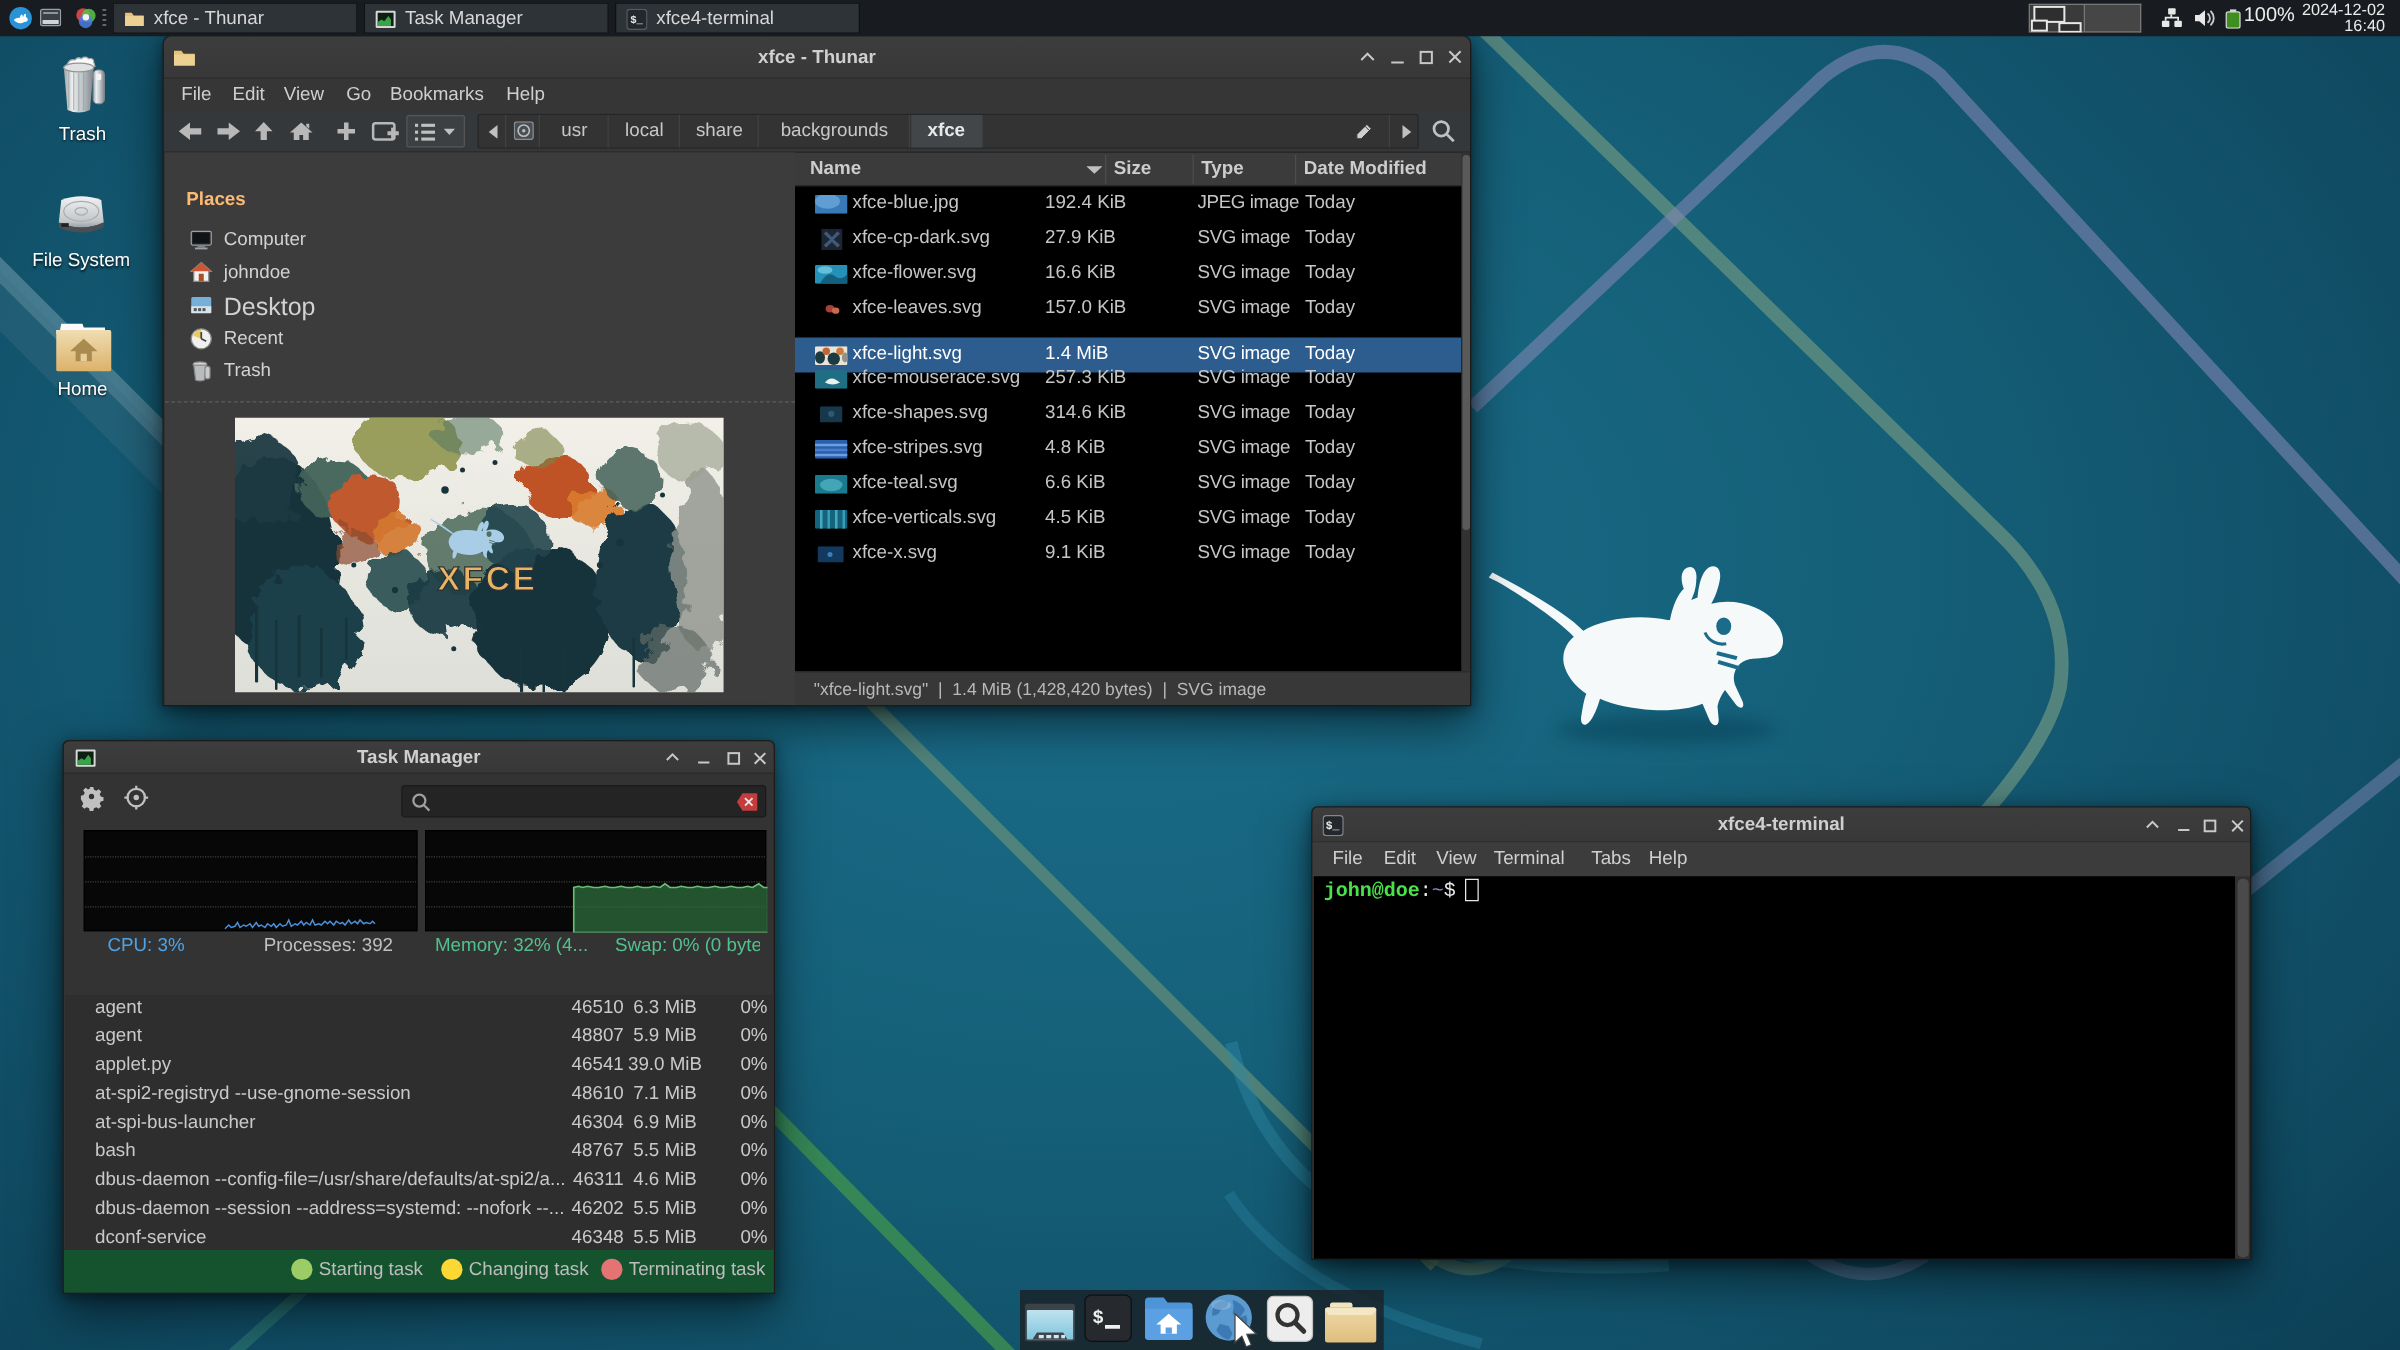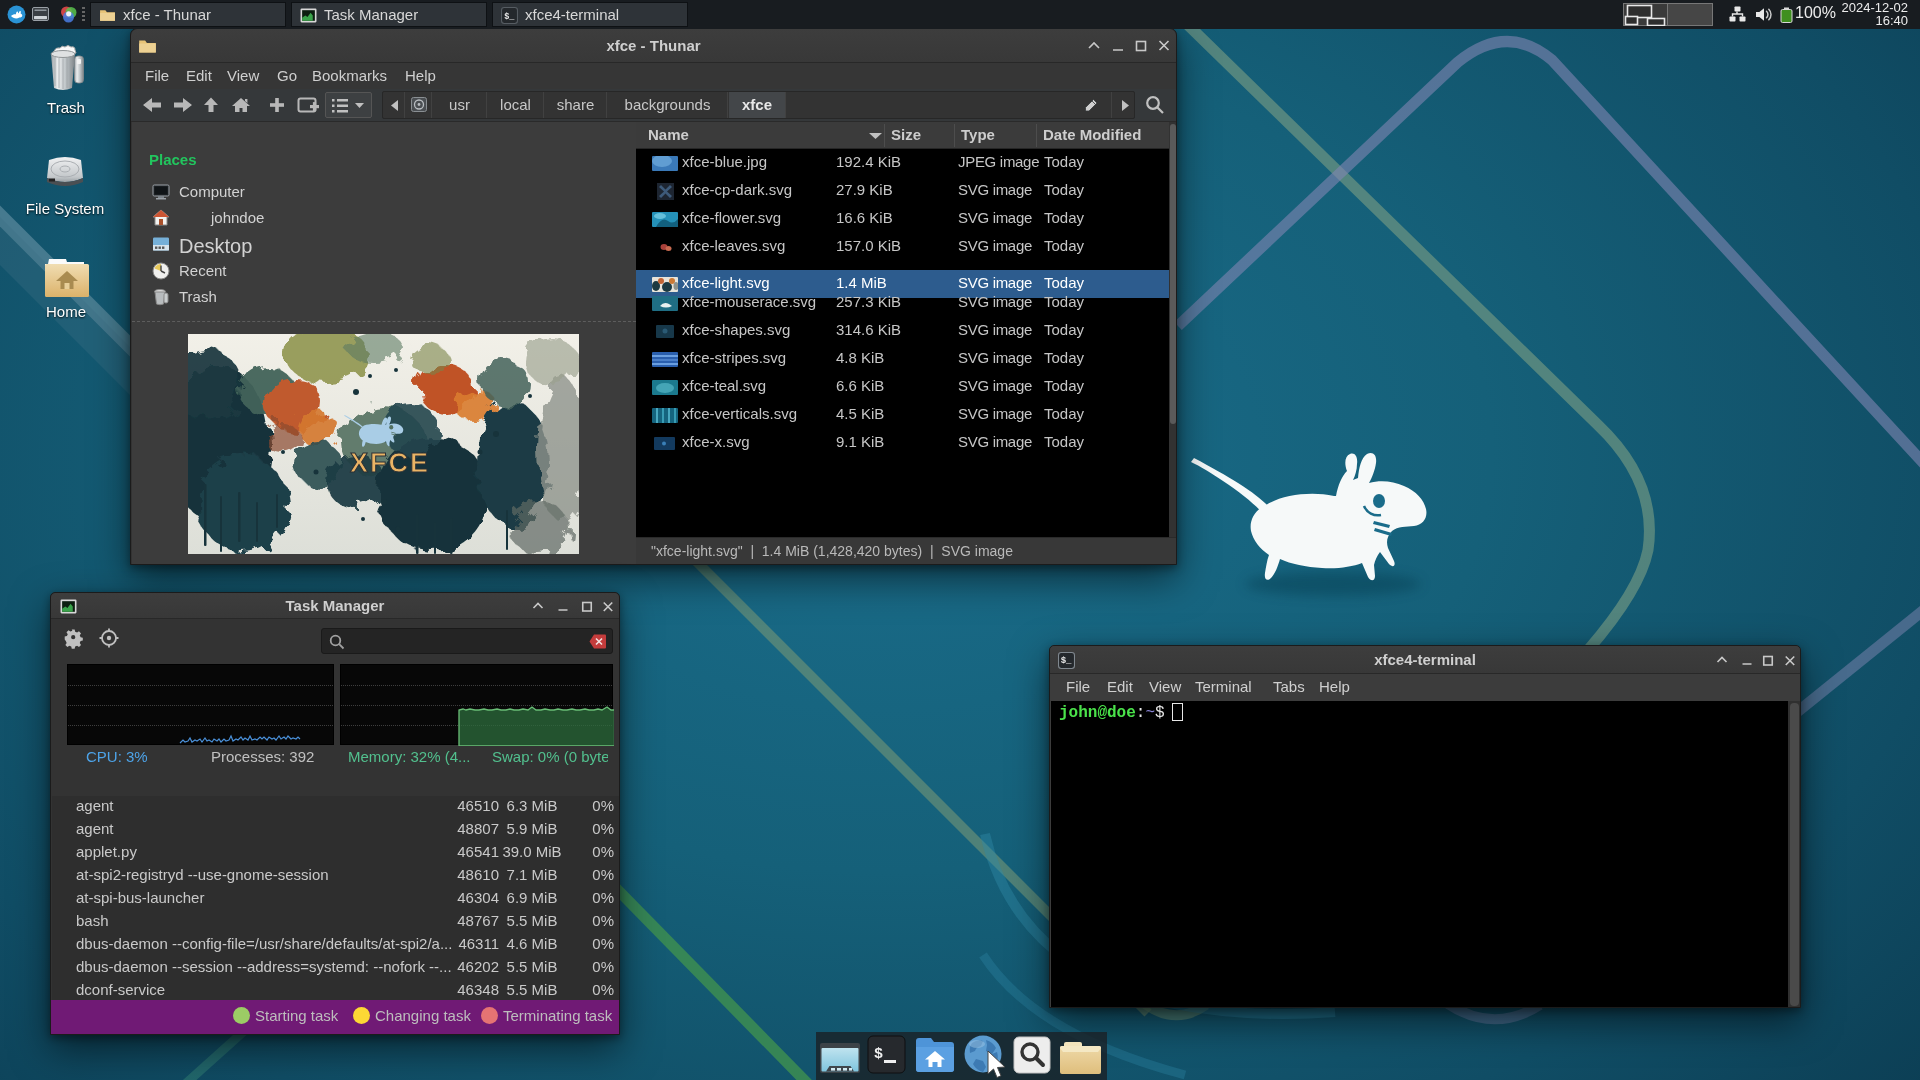--- a/index.html
+++ b/index.html
@@ -295,23 +295,23 @@
           </svg>
         </div>
     </div>
     <svg class="abs" style="left:1014px;top:6px" width="20" height="20" fill="none" stroke="#c0c0c0" stroke-width="2.2">
         <circle cx="8" cy="8" r="5.8"></circle>
         <line x1="12.5" y1="12.5" x2="18" y2="18"></line>
       </svg>
   </div>
 
   <div class="abs" style="left:1px;top:93px;width:504px;height:443px;background:#3c3c3c;">
-    <div class="abs" style="left:17px;top:29px;font-size:15px;font-weight:bold;color:#22c55e;text-align:right;">Places</div>
+    <div class="abs" style="left:17px;top:29px;font-size:15px;font-weight:bold;color:#fdba74;text-align:right;">Places</div>
     <div class="abs" style="left:47px;top:61px;font-size:15px;color:#d2d2d2;">Computer</div>
-    <div class="abs" style="left:47px;top:87px;font-size:15px;color:#d2d2d2;margin-left:32px;">johndoe</div>
+    <div class="abs" style="left:47px;top:87px;font-size:15px;color:#d2d2d2;">johndoe</div>
     <div class="abs" style="left:47px;top:113px;font-size:20px;color:#d2d2d2;">Desktop</div>
     <div class="abs" style="left:47px;top:140px;font-size:15px;color:#d2d2d2;">Recent</div>
     <div class="abs" style="left:47px;top:166px;font-size:15px;color:#d2d2d2;">Trash</div>
     <svg class="abs" style="left:20px;top:61px" width="18" height="18" viewBox="0 0 18 18">
         <rect x="1" y="2" width="16" height="11" rx="1.2" fill="#23272b" stroke="#9aa0a6"></rect>
         <rect x="2.5" y="3.5" width="13" height="8" fill="#101417"></rect>
         <rect x="6" y="13" width="6" height="2" fill="#7d848a"></rect>
         <rect x="4" y="15" width="10" height="1.5" fill="#9aa0a6"></rect>
       </svg>
     <svg class="abs" style="left:20px;top:87px" width="18" height="18" viewBox="0 0 18 18">
@@ -662,21 +662,21 @@
         <span class="tcpu">0%</span>
       </div>
     <div class="trow" style="top:184px">
         <span class="tname">dconf-service</span>
         <span class="tpid">46348</span>
         <span class="trss">5.5 MiB</span>
         <span class="tcpu">0%</span>
       </div>
   </div>
   <div class="abs" style="left:10px;top:407px;width:550px;height:0;border-top:1.5px dashed #555;"></div>
-  <div class="abs" style="left:0;top:407px;width:570px;height:36px;background:#701a75;font-size:15px;color:#bdbdbd;">
+  <div class="abs" style="left:0;top:407px;width:570px;height:36px;background:#14532d;font-size:15px;color:#bdbdbd;">
     <div class="abs" style="left:182px;top:7px;width:17px;height:17px;border-radius:50%;background:#9ccc65;"></div>
       <span class="abs" style="left:204px;top:7px">Starting task</span>
     <div class="abs" style="left:302px;top:7px;width:17px;height:17px;border-radius:50%;background:#fdd835;"></div>
       <span class="abs" style="left:324px;top:7px">Changing task</span>
     <div class="abs" style="left:430px;top:7px;width:17px;height:17px;border-radius:50%;background:#e57373;"></div>
       <span class="abs" style="left:452px;top:7px">Terminating task</span>
   </div>
 </div>
 
 <div class="win" id="term" style="left:1049px;top:645px;width:752px;height:363px;z-index:20;border-radius:5px 5px 0 0;background:#3c3c3c;">

